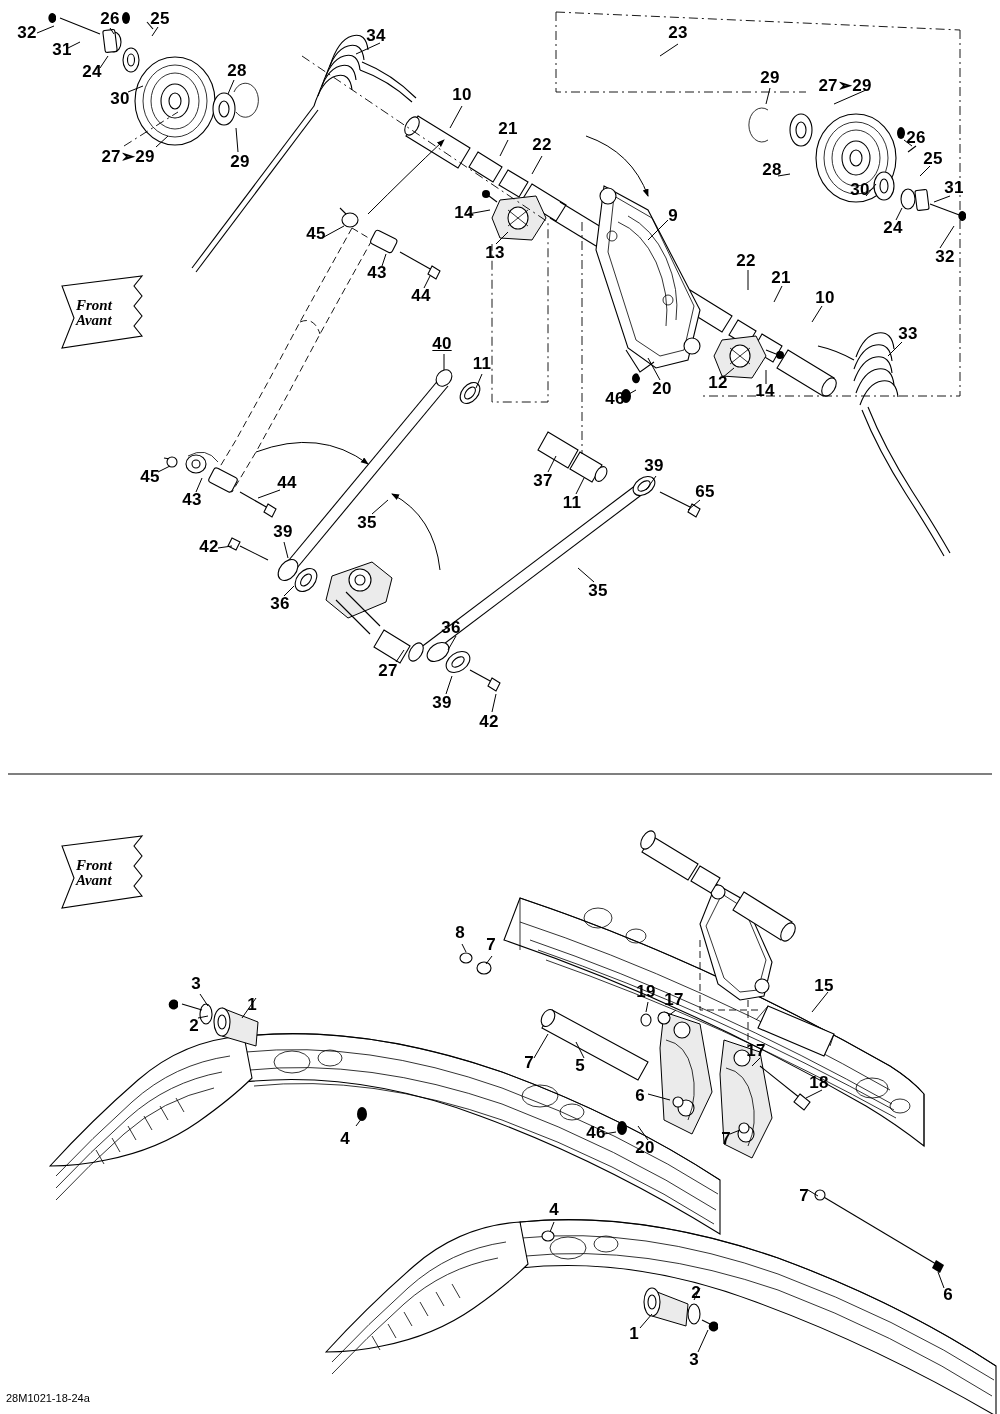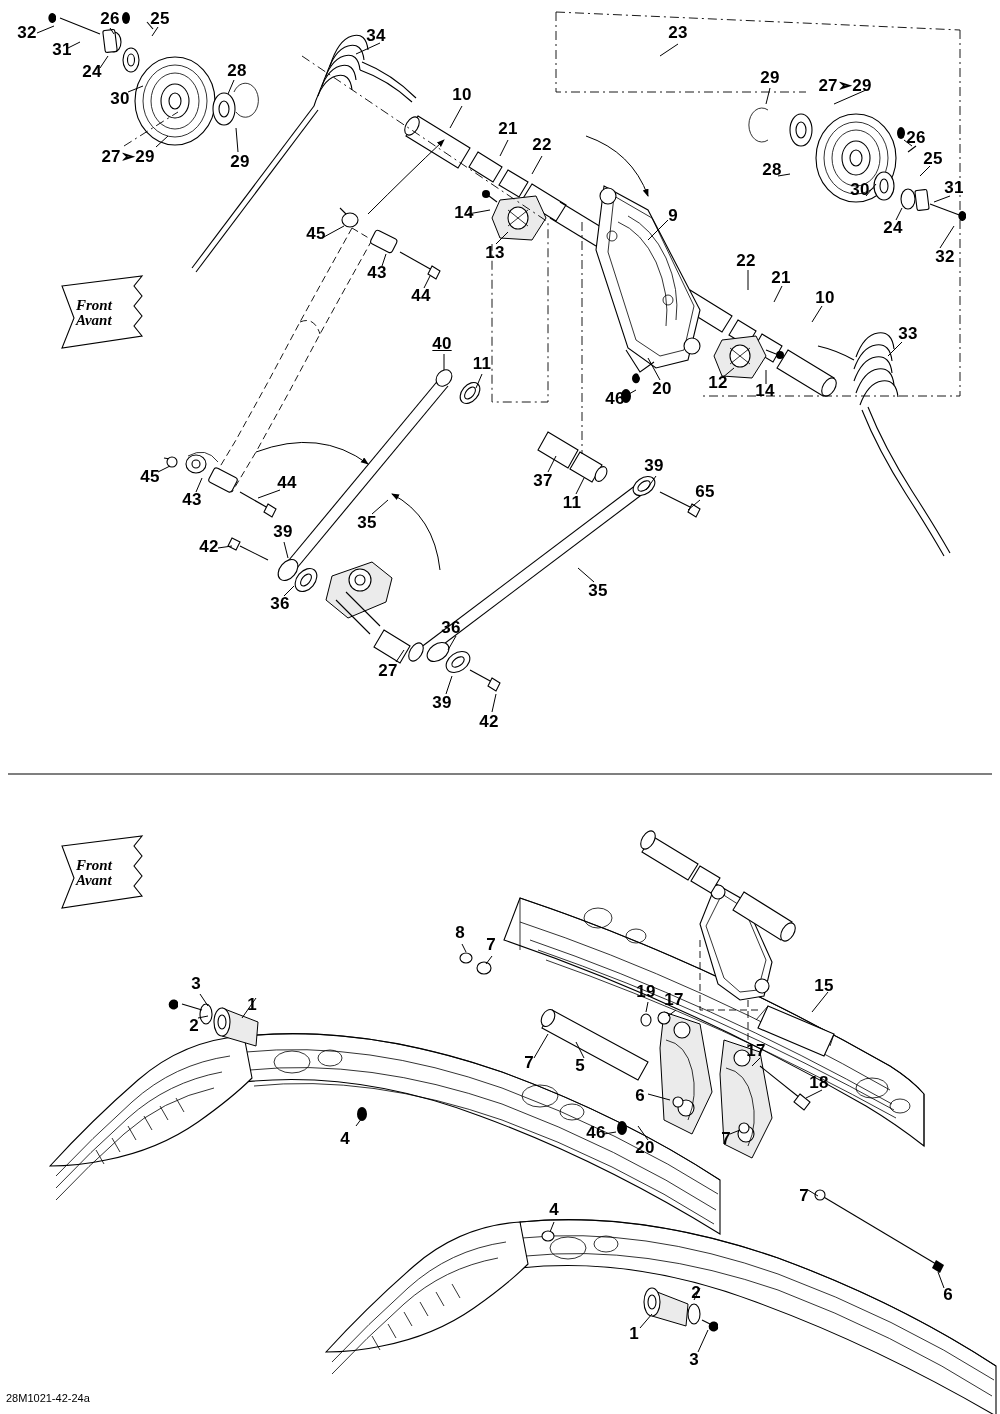--- a/index.html
+++ b/index.html
@@ -570,14 +570,14 @@
       <div class="callout" style="left: 726px; top: 1139px;">7</div>
       <div class="callout" style="left: 345px; top: 1139px;">4</div>
       <div class="callout" style="left: 554px; top: 1210px;">4</div>
       <div class="callout" style="left: 804px; top: 1196px;">7</div>
       <div class="callout" style="left: 948px; top: 1295px;">6</div>
       <div class="callout" style="left: 696px; top: 1293px;">2</div>
       <div class="callout" style="left: 634px; top: 1334px;">1</div>
       <div class="callout" style="left: 694px; top: 1360px;">3</div>
     </div>
 
-  <div class="footer">28M1021-42-24a</div>
+  <div class="footer">28M1021-18-24a</div>
 </div>
 
 </body></html>

